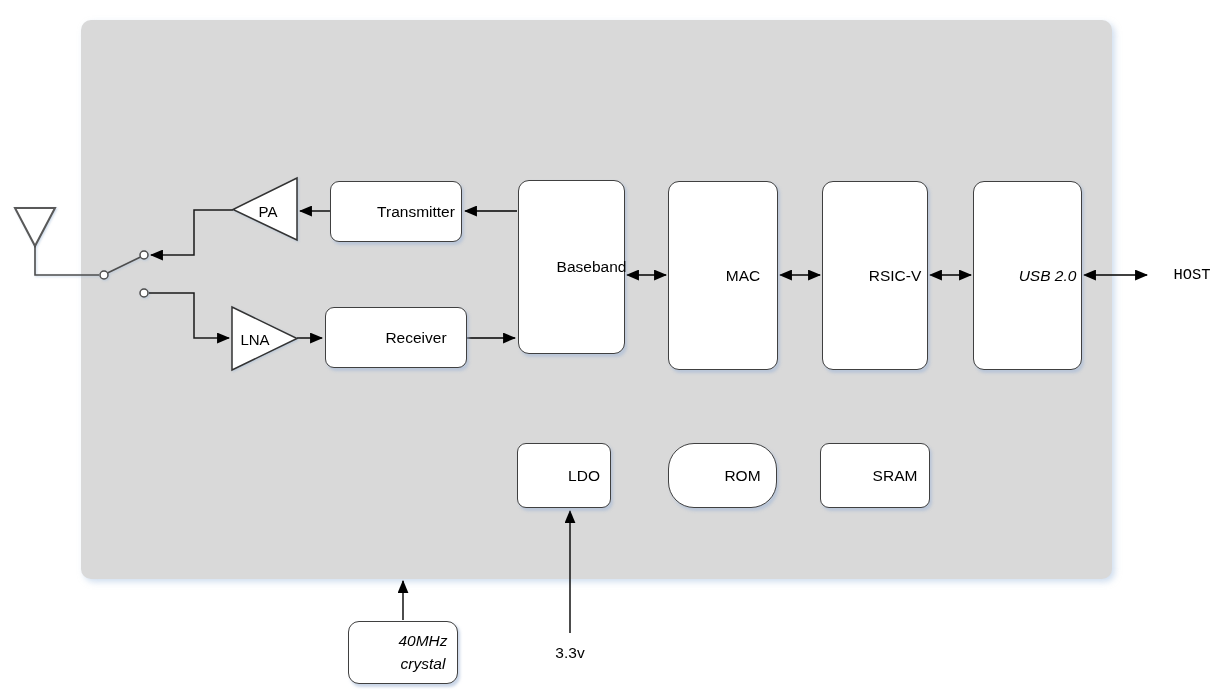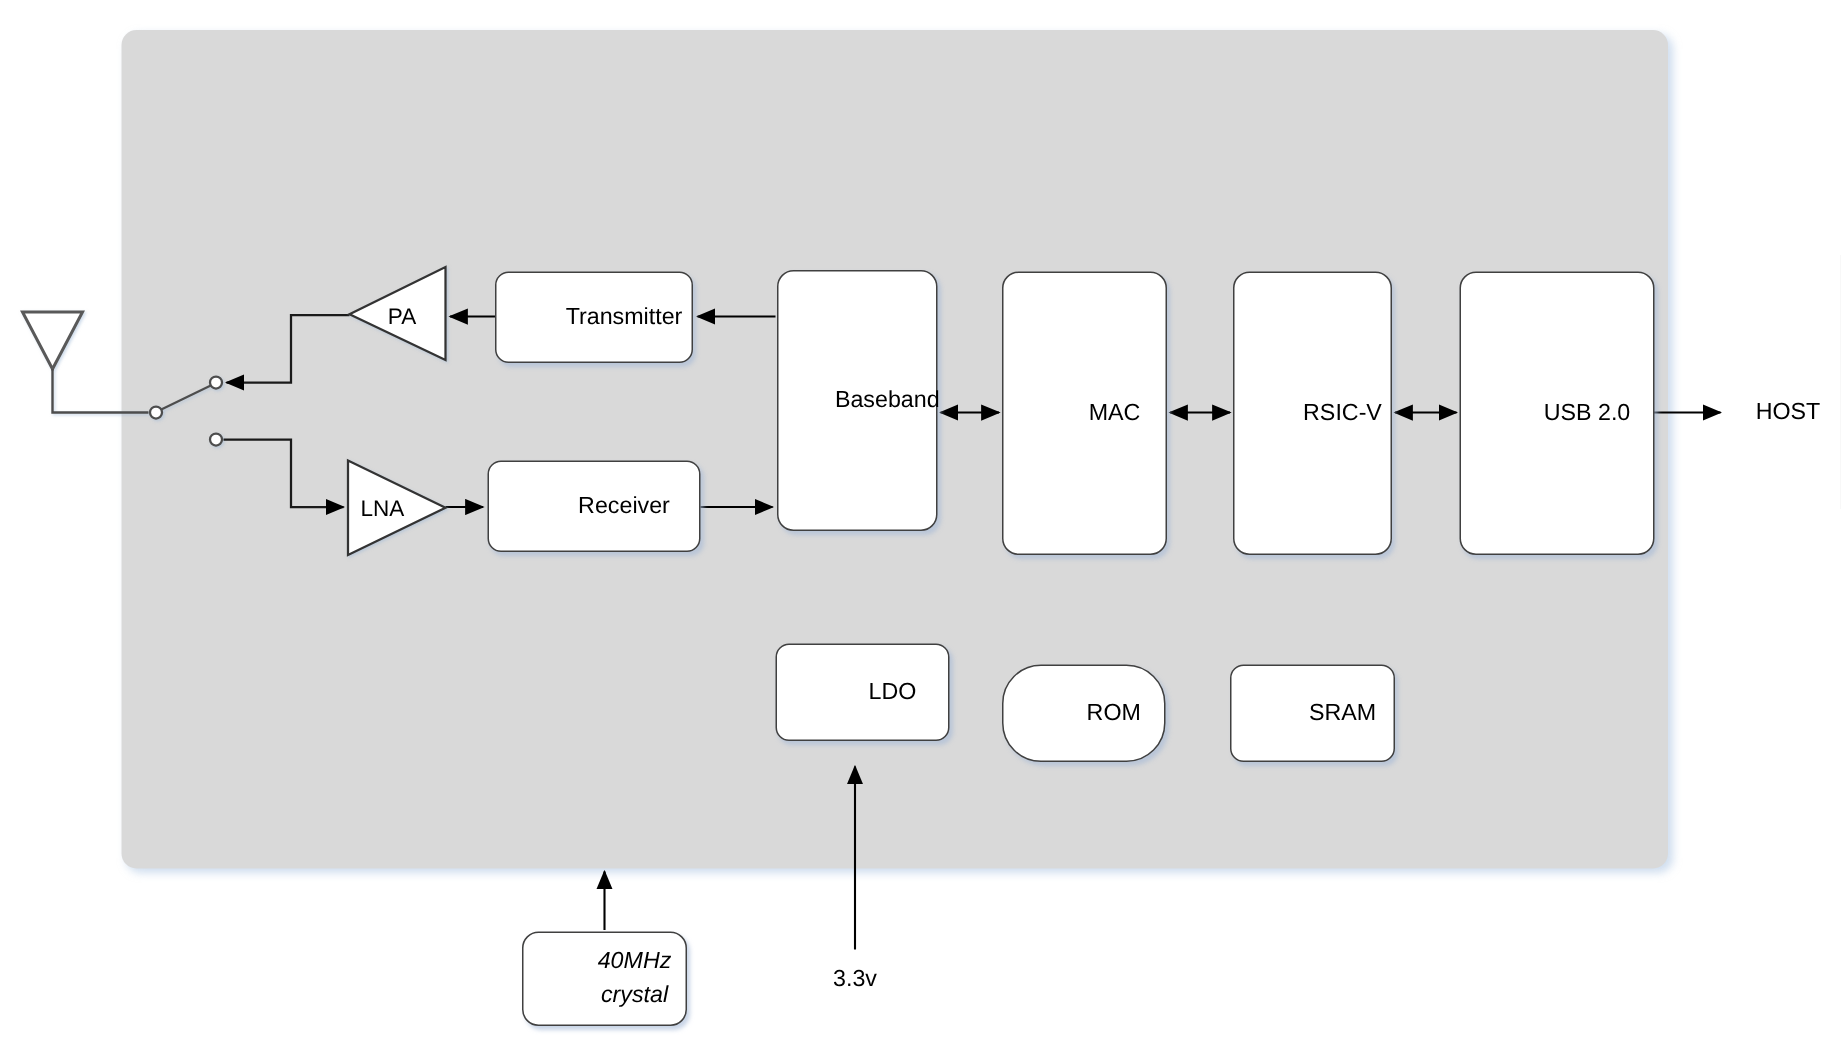--- a/index.html
+++ b/index.html
@@ -94,29 +94,29 @@
   </svg>
 
   <div class="amp-lbl" style="left:250px;top:202px;width:36px;height:18px;">PA</div>
   <div class="amp-lbl" style="left:234px;top:330px;width:42px;height:18px;">LNA</div>
 
   <div class="block" style="left:330px;top:181px;width:132px;height:61px;">Transmitter</div>
   <div class="block" style="left:325px;top:307px;width:142px;height:61px;">Receiver</div>
   <div class="block tall" style="left:518px;top:180px;width:107px;height:174px;">Baseband</div>
   <div class="block tall" style="left:822px;top:181px;width:106px;height:189px;">RSIC-V</div>
   <div class="block tall" style="left:668px;top:181px;width:110px;height:189px;">MAC</div>
-  <div class="block tall" style="left:973px;top:181px;width:130px;height:189px;">USB 2.0</div>
+  <div class="block tall" style="left:973px;top:181px;width:109px;height:189px;font-style:italic;">USB 2.0</div>
 
-  <div class="block" style="left:517px;top:429px;width:116px;height:65px;">LDO</div>
+  <div class="block" style="left:517px;top:443px;width:94px;height:65px;">LDO</div>
   <div class="block" style="left:668px;top:443px;width:109px;height:65px;border-radius:26px;">ROM</div>
   <div class="block" style="left:820px;top:443px;width:110px;height:65px;">SRAM</div>
 
   <div class="block" style="left:348px;top:621px;width:110px;height:63px;border-radius:11px;font-style:italic;">
     <div class="crystal-text">
       <div>40MHz</div>
       <div>crystal</div>
     </div>
   </div>
 
-  <div class="lbl" style="left:1162px;top:265px;width:60px;height:20px;">HOST</div>
+  <div class="lbl" style="left:1162px;top:265px;width:60px;height:20px;font-family:Liberation Mono, monospace;">HOST</div>
   <div class="lbl" style="left:540px;top:643px;width:60px;height:20px;">3.3v</div>
 
 </div>
 
 </body></html>

